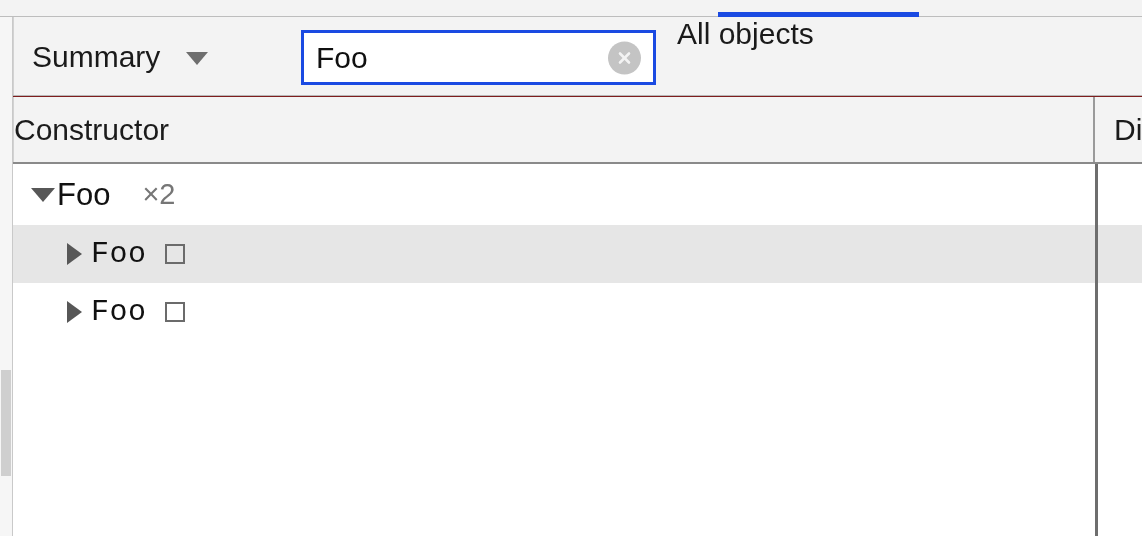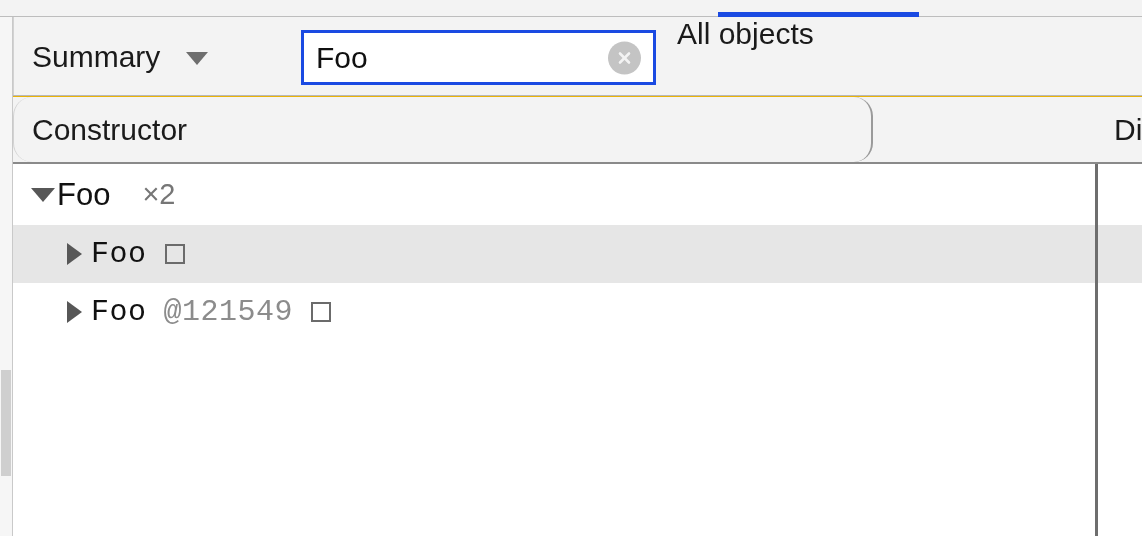--- a/index.html
+++ b/index.html
@@ -12,21 +12,21 @@
     height: 536px;
     overflow: hidden;
     font-family: "Liberation Sans", sans-serif;
     -webkit-font-smoothing: antialiased;
   }
 
   #app {
     position: relative;
     width: 1142px;
     height: 536px;
-    background: #eab308;
+    background: #7f1d1d;
   }
 
   
   .tabstrip {
     position: absolute;
     left: 0; top: 0;
     width: 1142px; height: 17px;
     background: #f3f3f3;
     border-bottom: 1px solid #bdbdbd;
     box-sizing: border-box;
@@ -146,25 +146,23 @@
     height: 65px;
     display: flex;
     align-items: center;
     font-size: 30px;
     color: #1b1b1b;
     white-space: nowrap;
     box-sizing: border-box;
   }
   .th-constructor {
     left: 13px;
-    width: 860px;
-    padding-left: 18px;
+    width: 1082px;
     border-left: 1px solid #d2d2d2;
     border-right: 2px solid #9a9a9a;
-    border-radius: 19px;
   }
   .th-distance {
     left: 1097px;
     width: 45px;
     padding-left: 17px;
     overflow: hidden;
   }
 
   
   .body-area {
@@ -327,21 +325,20 @@
         <span class="twisty-closed"></span>
         <span class="ctor-name-mono">Foo</span>
         <span class="obj-square"></span>
       </div>
     </div>
 
     <div class="row" style="top:119px; height:58px;">
       <div class="row-cell indent-2" style="width:1082px;">
         <span class="twisty-closed"></span>
         <span class="ctor-name-mono">Foo</span>
-        <span class="objid">@121549</span>
         <span class="obj-square"></span>
       </div>
     </div>
 
     <div class="col-divider"></div>
   </div>
 
   <div class="left-strip">
     <div class="left-thumb"></div>
   </div>

